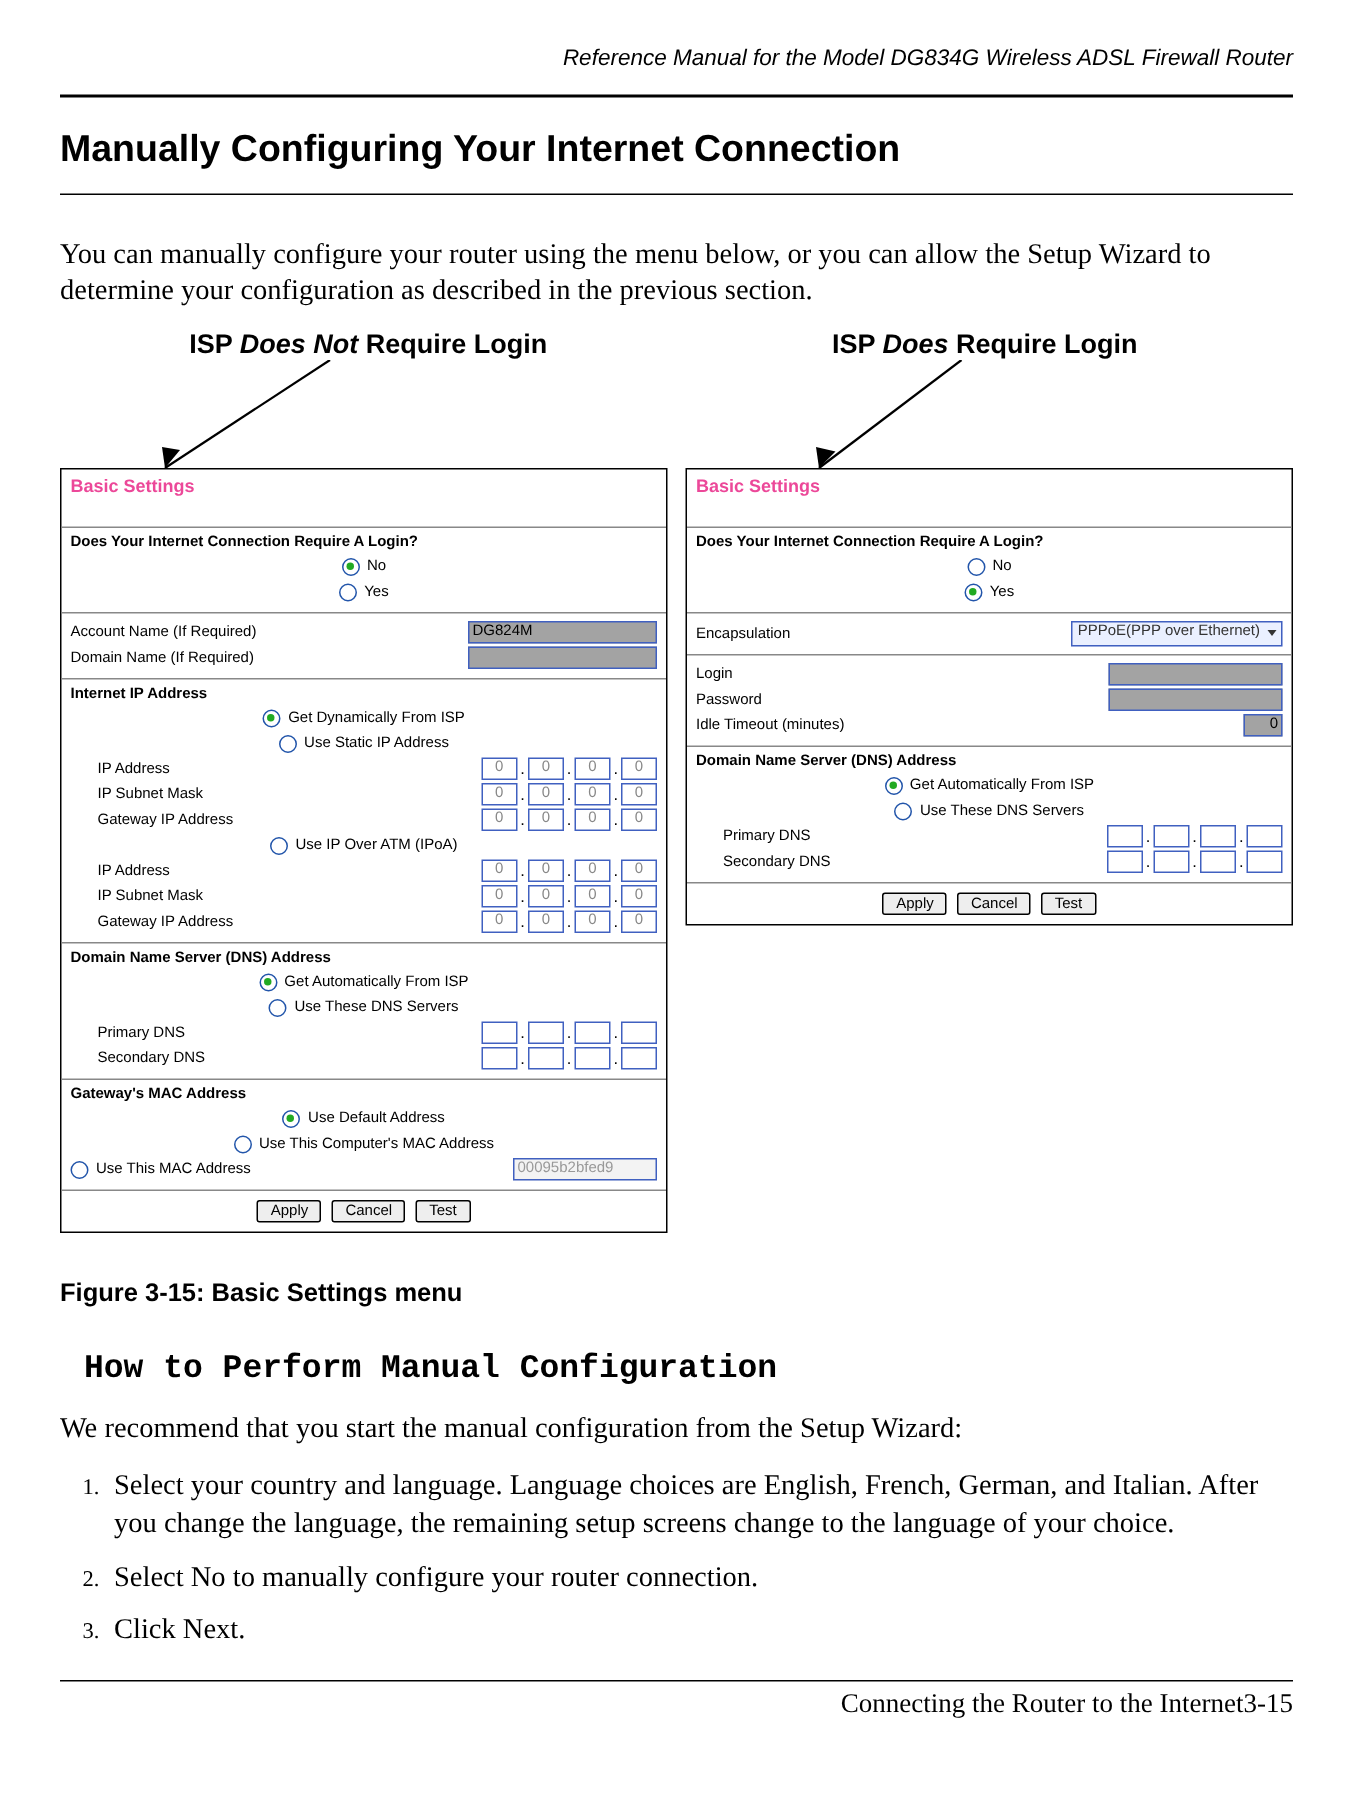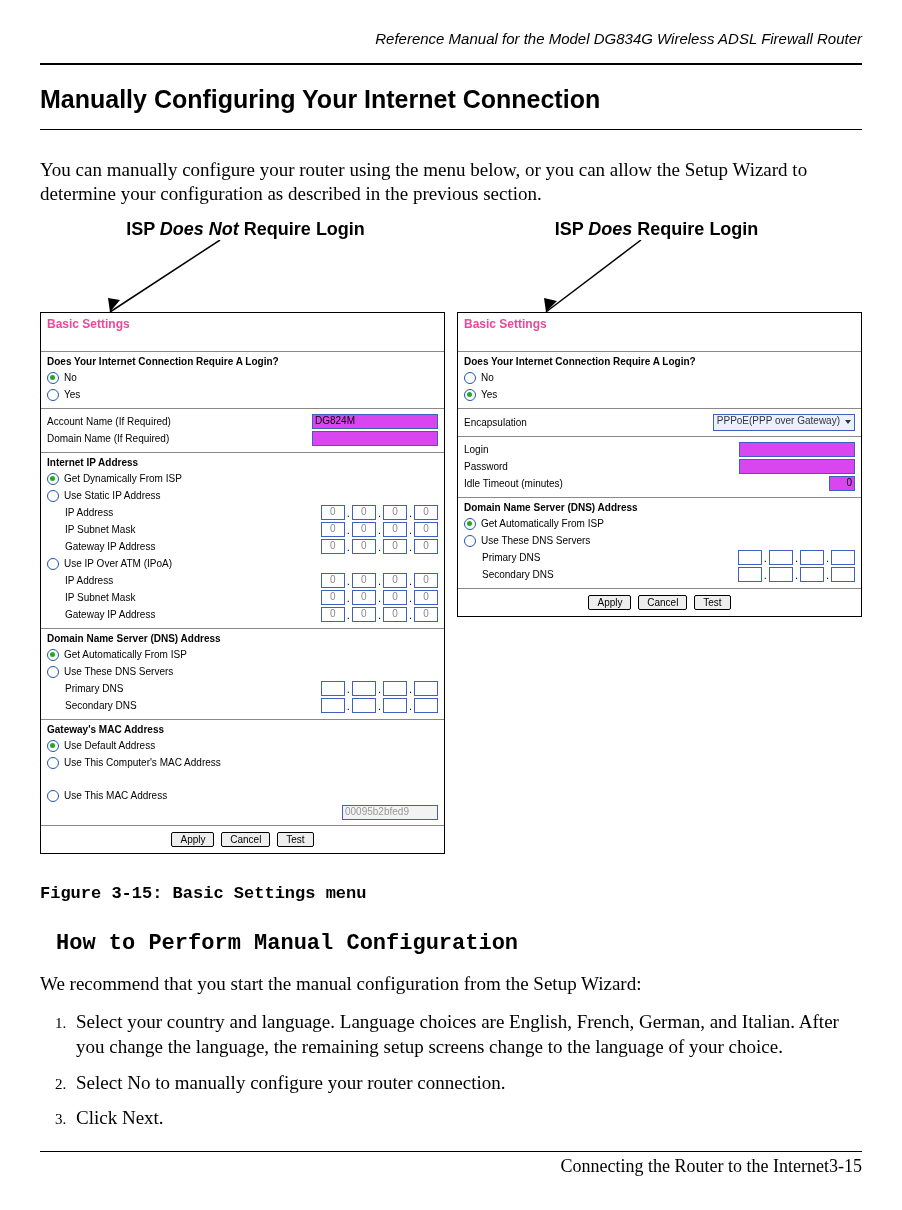--- a/index.html
+++ b/index.html
@@ -86,31 +86,32 @@
   .section-title {
     font-weight: bold;
     font-size: 10px;
     margin-bottom: 3px;
   }
   .row {
     display: flex;
     align-items: center;
     min-height: 16px;
     margin: 1px 0;
+    justify-content: center;
   }
   .radio {
     width: 10px; height: 10px; border-radius: 50%; border: 1px solid #25a; margin-right: 5px; flex-shrink: 0;
     background: #fff; position: relative;
   }
   .radio.selected::after {
     content: ""; position: absolute; width: 5px; height: 5px; background: #2a2; border-radius: 50%; top: 2px; left: 2px;
   }
   .field-label { flex: 1; }
   .text-input {
-    border: 1px solid #4060c0; height: 13px; background: #d946ef; font-size: 10px; padding: 0 2px;
+    border: 1px solid #4060c0; height: 13px; background: #a3a3a3; font-size: 10px; padding: 0 2px;
   }
   .ip-quad { display: flex; gap: 2px; align-items: center; }
   .ip-oct { width: 22px; text-align: center; border: 1px solid #4060c0; height: 13px; font-size: 10px; color: #888; }
   .dot { font-size: 11px; }
   .indent { padding-left: 18px; }
   .buttons-row {
     text-align: center;
     padding: 6px;
   }
   .btn {
@@ -122,21 +123,21 @@
     margin: 0 2px;
     border-radius: 2px;
   }
   .select {
     border: 1px solid #4060c0; background: #eaf0ff; height: 15px; font-size: 10px; padding: 0 14px 0 3px; position: relative; display: inline-block; color:#333;
   }
   .select::after {
     content: ""; position: absolute; right: 3px; top: 5px; border-left: 3px solid transparent; border-right: 3px solid transparent; border-top: 4px solid #333;
   }
   .figure-caption {
-    font-family: Liberation Mono, monospace;
+    font-family: Liberation Sans, sans-serif;
     font-weight: bold;
     font-size: 17px;
     margin: 6px 0 28px 0;
   }
   h2 {
     font-family: Liberation Mono, monospace;
     font-size: 22px;
     font-weight: bold;
     margin: 0 0 16px 16px;
   }
@@ -160,21 +161,21 @@
     border: none;
     border-top: 1.5px solid #000;
     margin-bottom: 4px;
   }
   .footer-row {
     display: flex;
     justify-content: flex-end;
     font-family: "Times New Roman", Times, serif;
     font-size: 18px;
   }
-  .grey-input { color:#999;margin-top:33px; }
+  .grey-input { color:#999; }
 </style>
 </head>
 <body>
 
 <div class="header-text">Reference Manual for the Model DG834G Wireless ADSL Firewall Router</div>
 <hr class="hr-top">
 
 <h1>Manually Configuring Your Internet Connection</h1>
 <hr class="h1-rule">
 
@@ -391,21 +392,21 @@
         </div>
       <div class="row">
           <span class="radio selected"></span>
           <span>Yes</span>
         </div>
     </div>
 
     <div class="section">
       <div class="row">
         <span class="field-label">Encapsulation</span>
-        <span class="select">PPPoE(PPP over Gateway)</span>
+        <span class="select">PPPoE(PPP over Ethernet)</span>
       </div>
     </div>
 
     <div class="section">
       <div class="row">
           <span class="field-label">Login</span>
           <span class="text-input" style="width:110px;"></span>
         </div>
       <div class="row">
           <span class="field-label">Password</span>

